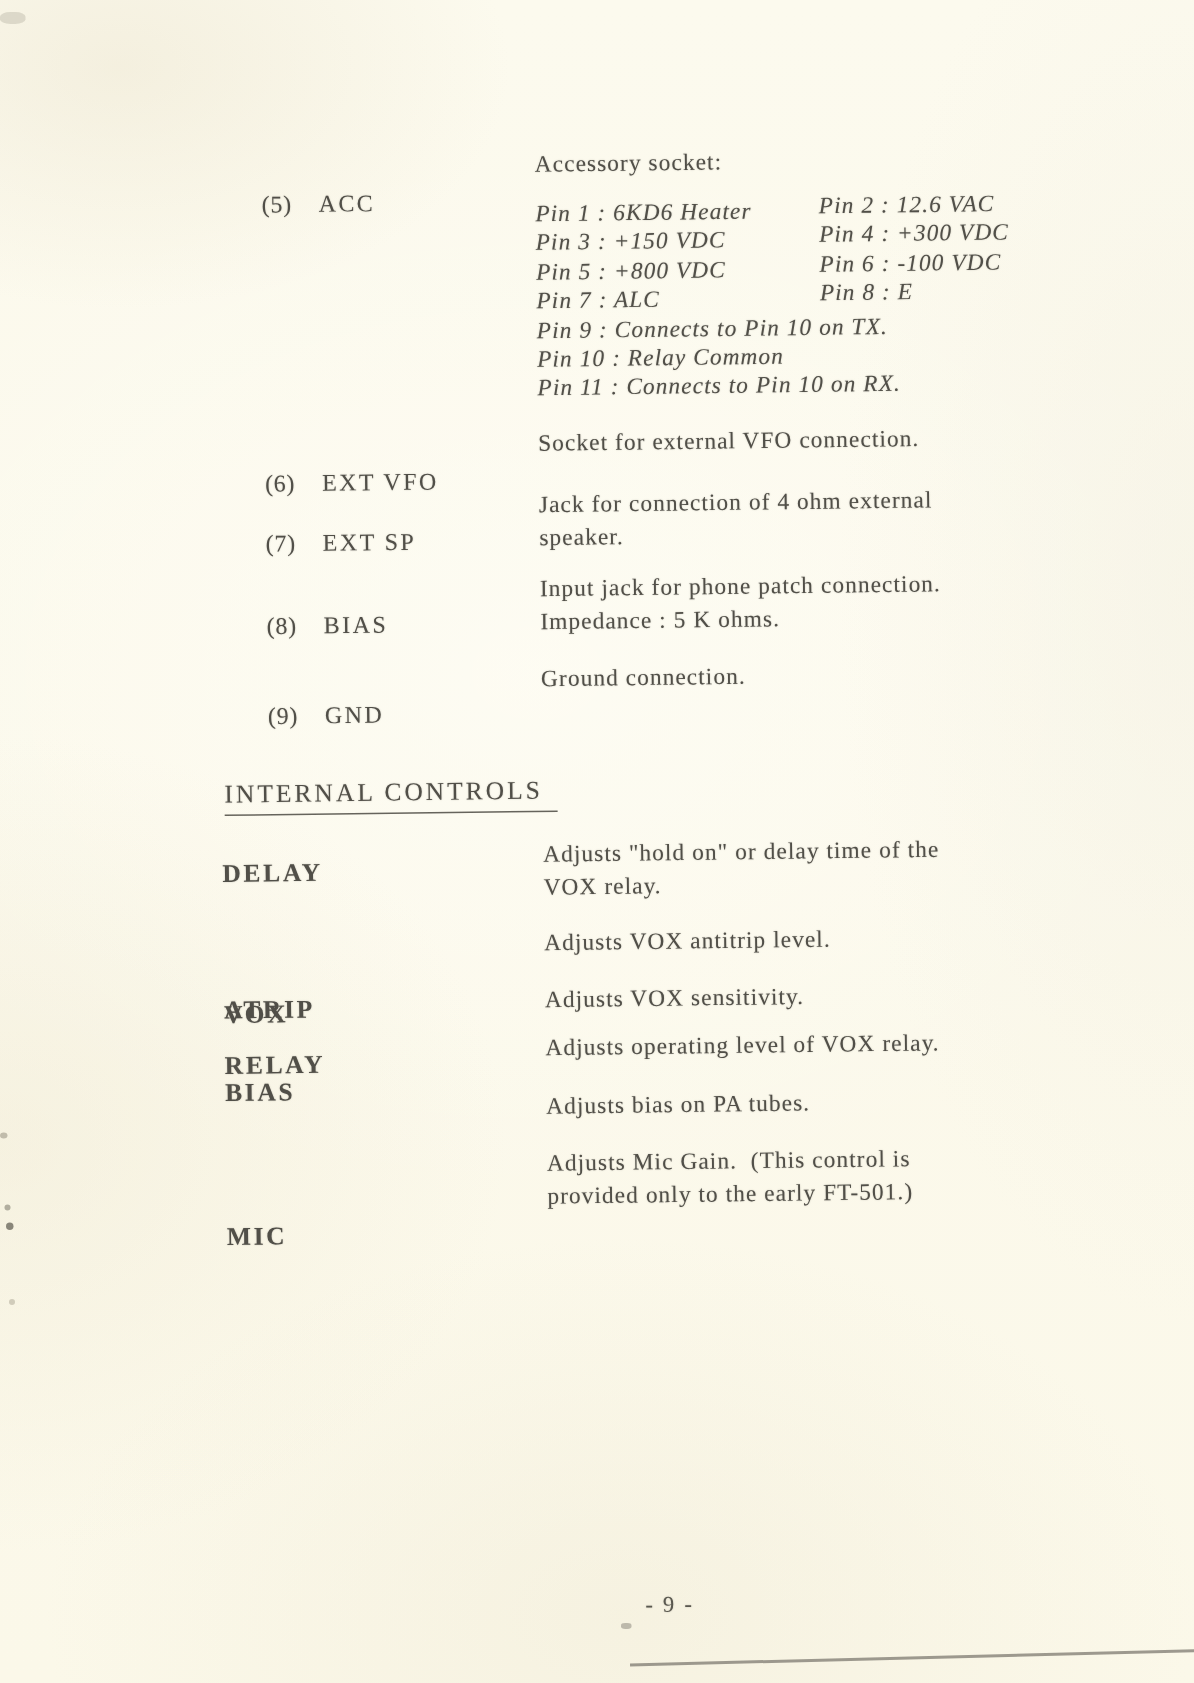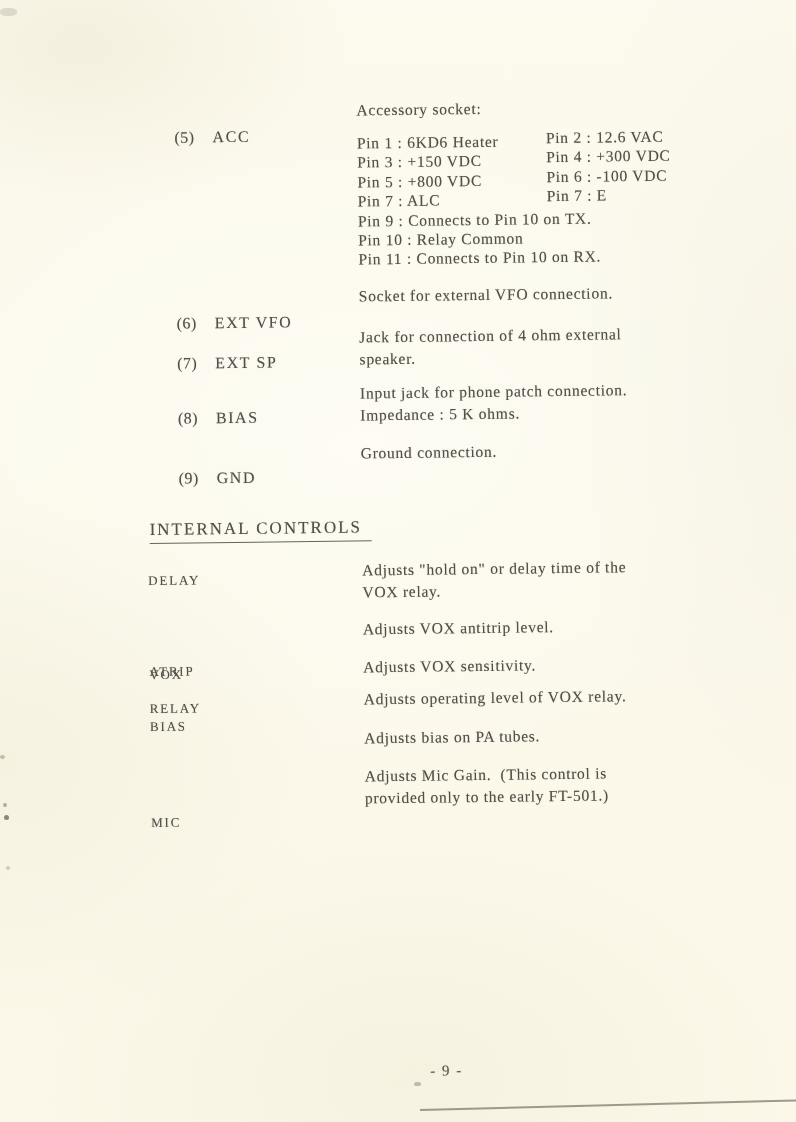--- a/index.html
+++ b/index.html
@@ -27,30 +27,30 @@
     position: absolute; left: 146px;
     font-size: 16px; letter-spacing: 1.6px; white-space: pre;
   }
   .label .num { display: inline-block; width: 38px; letter-spacing: 0.5px; }
   .desc {
     position: absolute; left: 362px;
     font-size: 15.6px; letter-spacing: 0.7px;
   }
   .desc .dl { line-height: 21.5px; white-space: pre; }
   .pins { position: absolute; left: 362px; top: 134px; font-size: 15.6px; letter-spacing: 0.7px; }
-  .pin-row { position: relative; height: 19.4px; white-space: pre; }
+  .pin-row { position: relative; height: 19.4px; white-space: pre; font-style: italic; }
   .pin-row .pl { position: absolute; left: 0; top: 0; }
   .pin-row .pr { position: absolute; left: 189px; top: -3px; }
   .heading {
     position: absolute; left: 150px; top: 517px;
     font-size: 17px; letter-spacing: 2px; white-space: pre;
     padding: 0 10px 3px 0;
     border-bottom: 1.5px solid rgba(85,83,75,0.9);
   }
-  .ctl-label { position: absolute; left: 148px; font-size: 13px; letter-spacing: 1.8px; white-space: pre; }
+  .ctl-label { position: absolute; left: 148px; font-size: 17px; letter-spacing: 1.8px; white-space: pre; font-weight: bold; }
   .footer {
     position: absolute; left: 424px; top: 1063px;
     font-size: 15px; letter-spacing: 1.5px; white-space: pre; color: #5a584f;
   }
   .art-line {
     position: absolute; left: 420px; top: 1109px; width: 388px; height: 2px;
     background: rgba(125,121,112,0.75);
     transform: rotate(-1.45deg); transform-origin: left top;
   }
   .speck { position: absolute; border-radius: 50%; }
@@ -82,21 +82,21 @@
       <div class="pin-row">
         <span class="pl">Pin 3 : +150 VDC</span>
         <span class="pr">Pin 4 : +300 VDC</span>
       </div>
       <div class="pin-row">
         <span class="pl">Pin 5 : +800 VDC</span>
         <span class="pr">Pin 6 : -100 VDC</span>
       </div>
       <div class="pin-row">
         <span class="pl">Pin 7 : ALC</span>
-        <span class="pr">Pin 7 : E</span>
+        <span class="pr">Pin 8 : E</span>
       </div>
       <div class="pin-row">
         <span class="pl">Pin 9 : Connects to Pin 10 on TX.</span>
       </div>
       <div class="pin-row">
         <span class="pl">Pin 10 : Relay Common</span>
       </div>
       <div class="pin-row">
         <span class="pl">Pin 11 : Connects to Pin 10 on RX.</span>
       </div>

